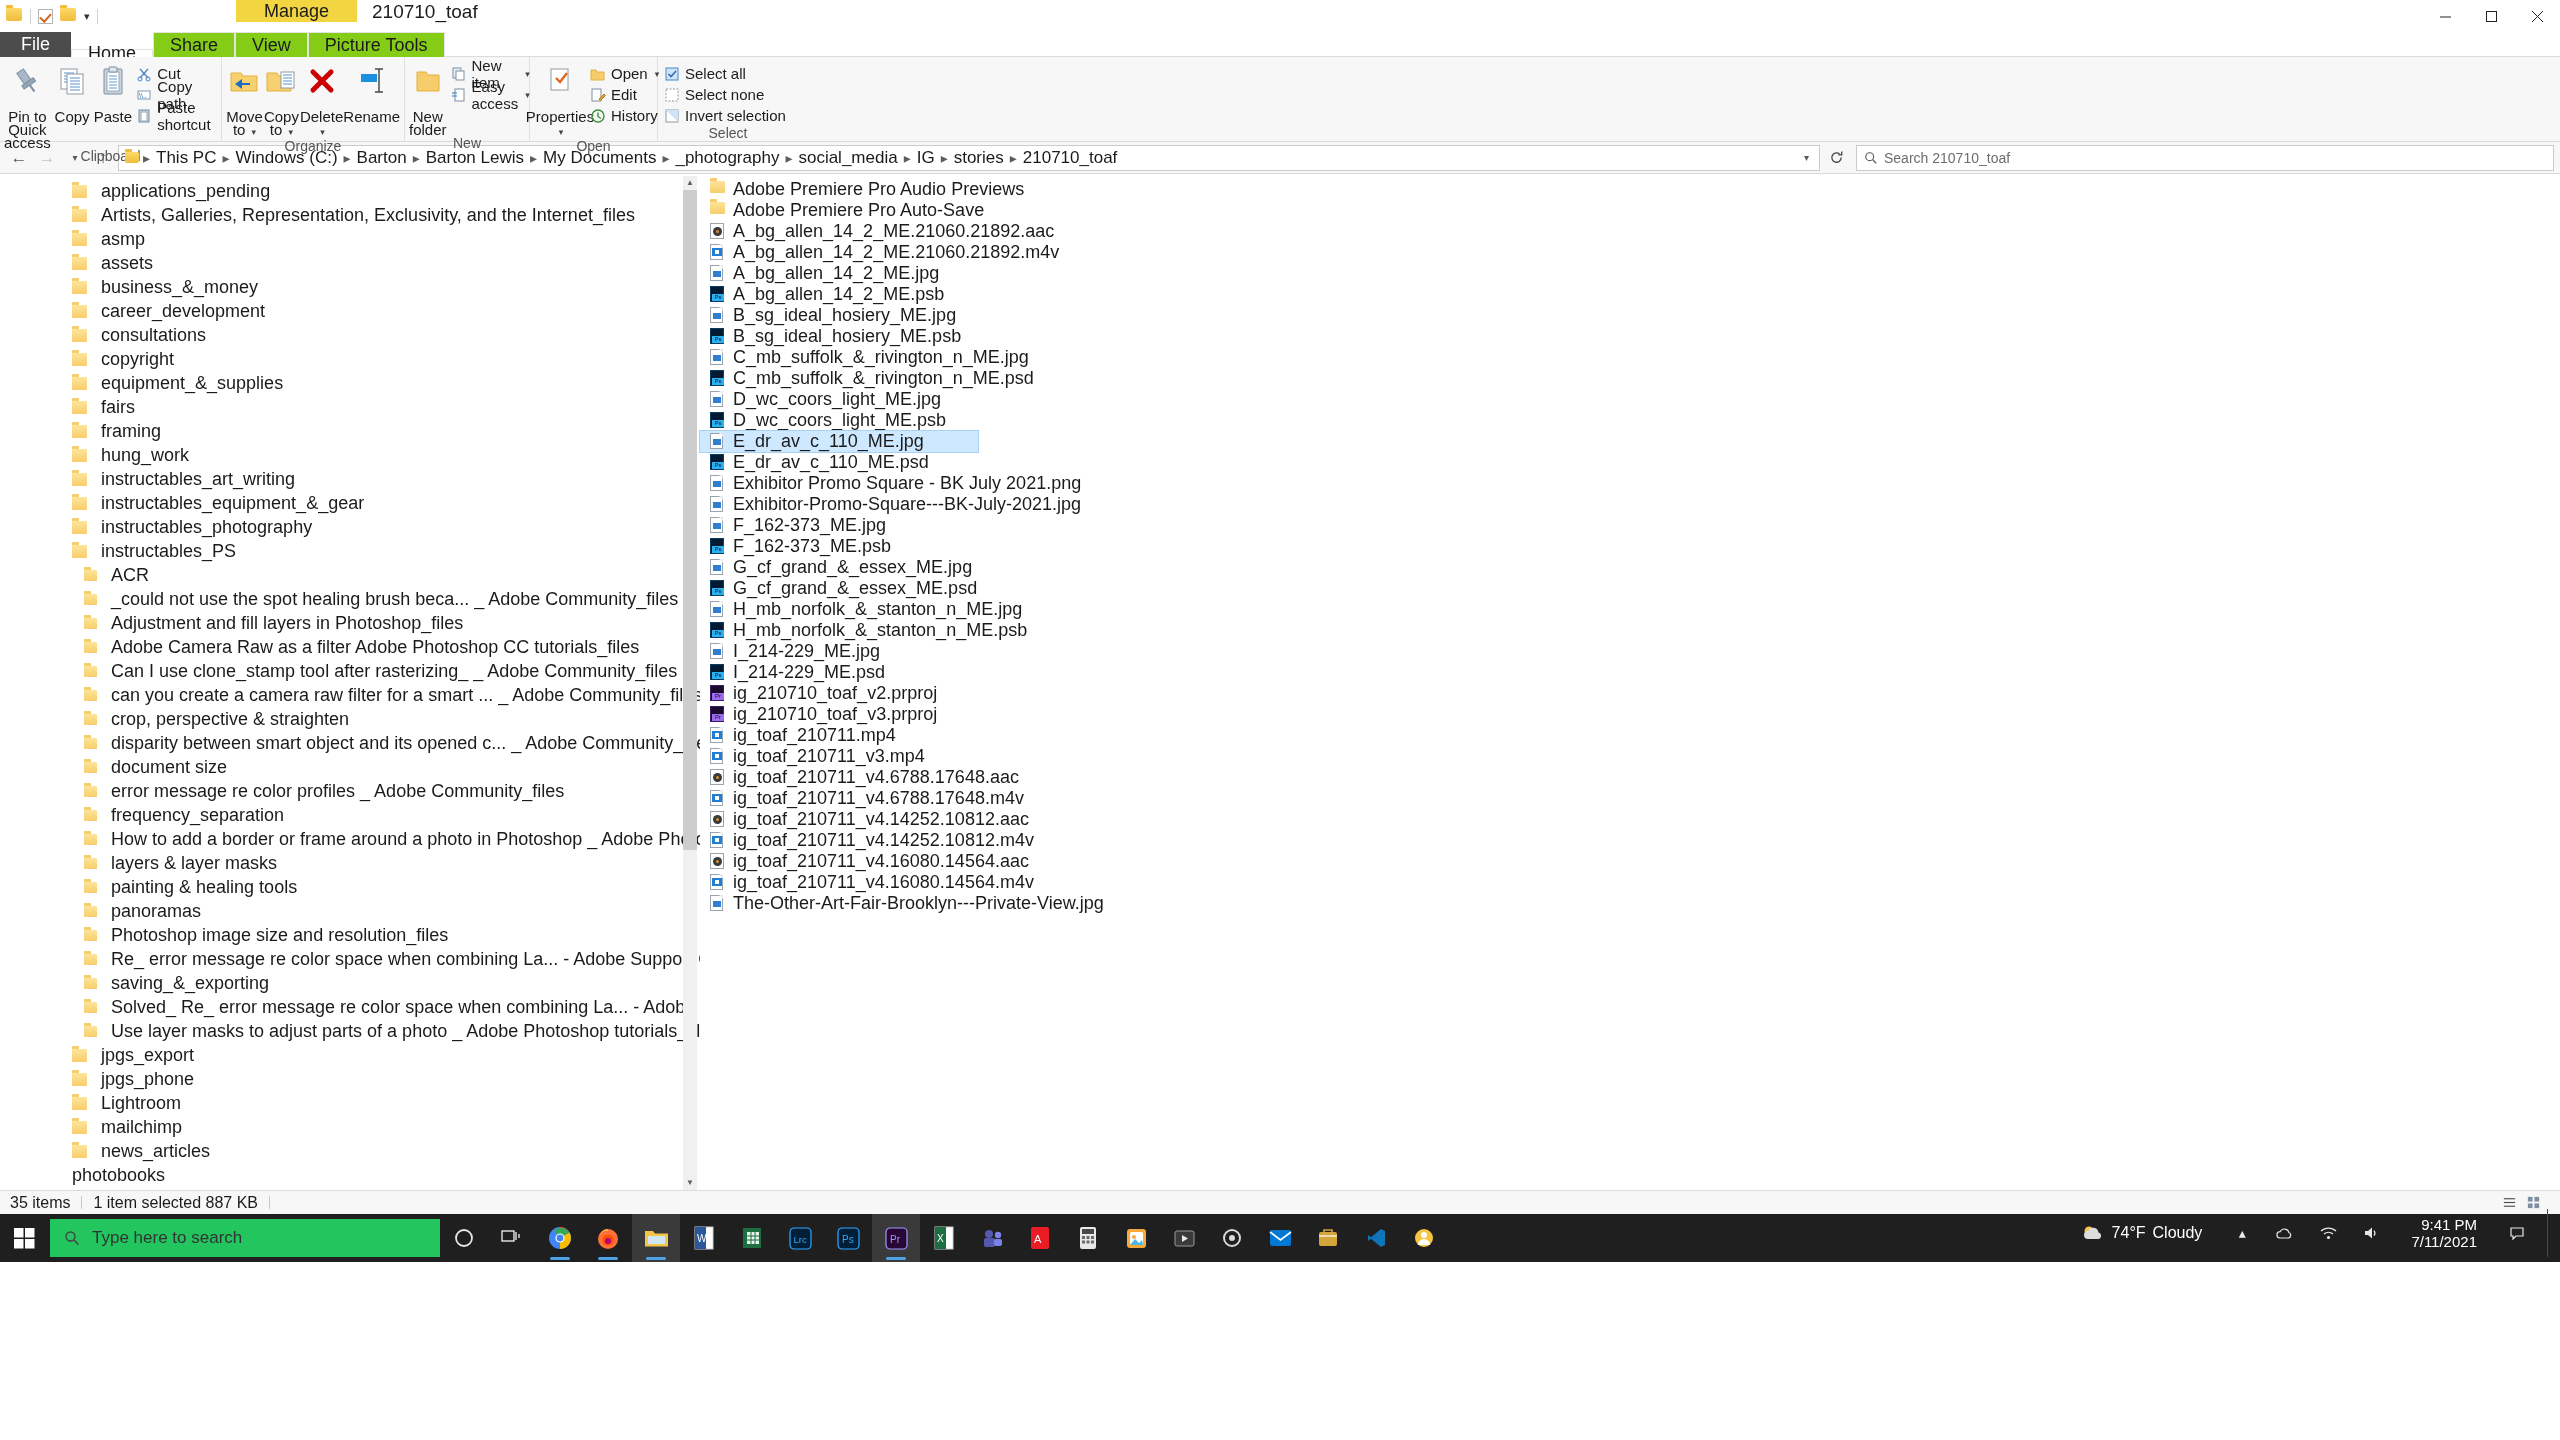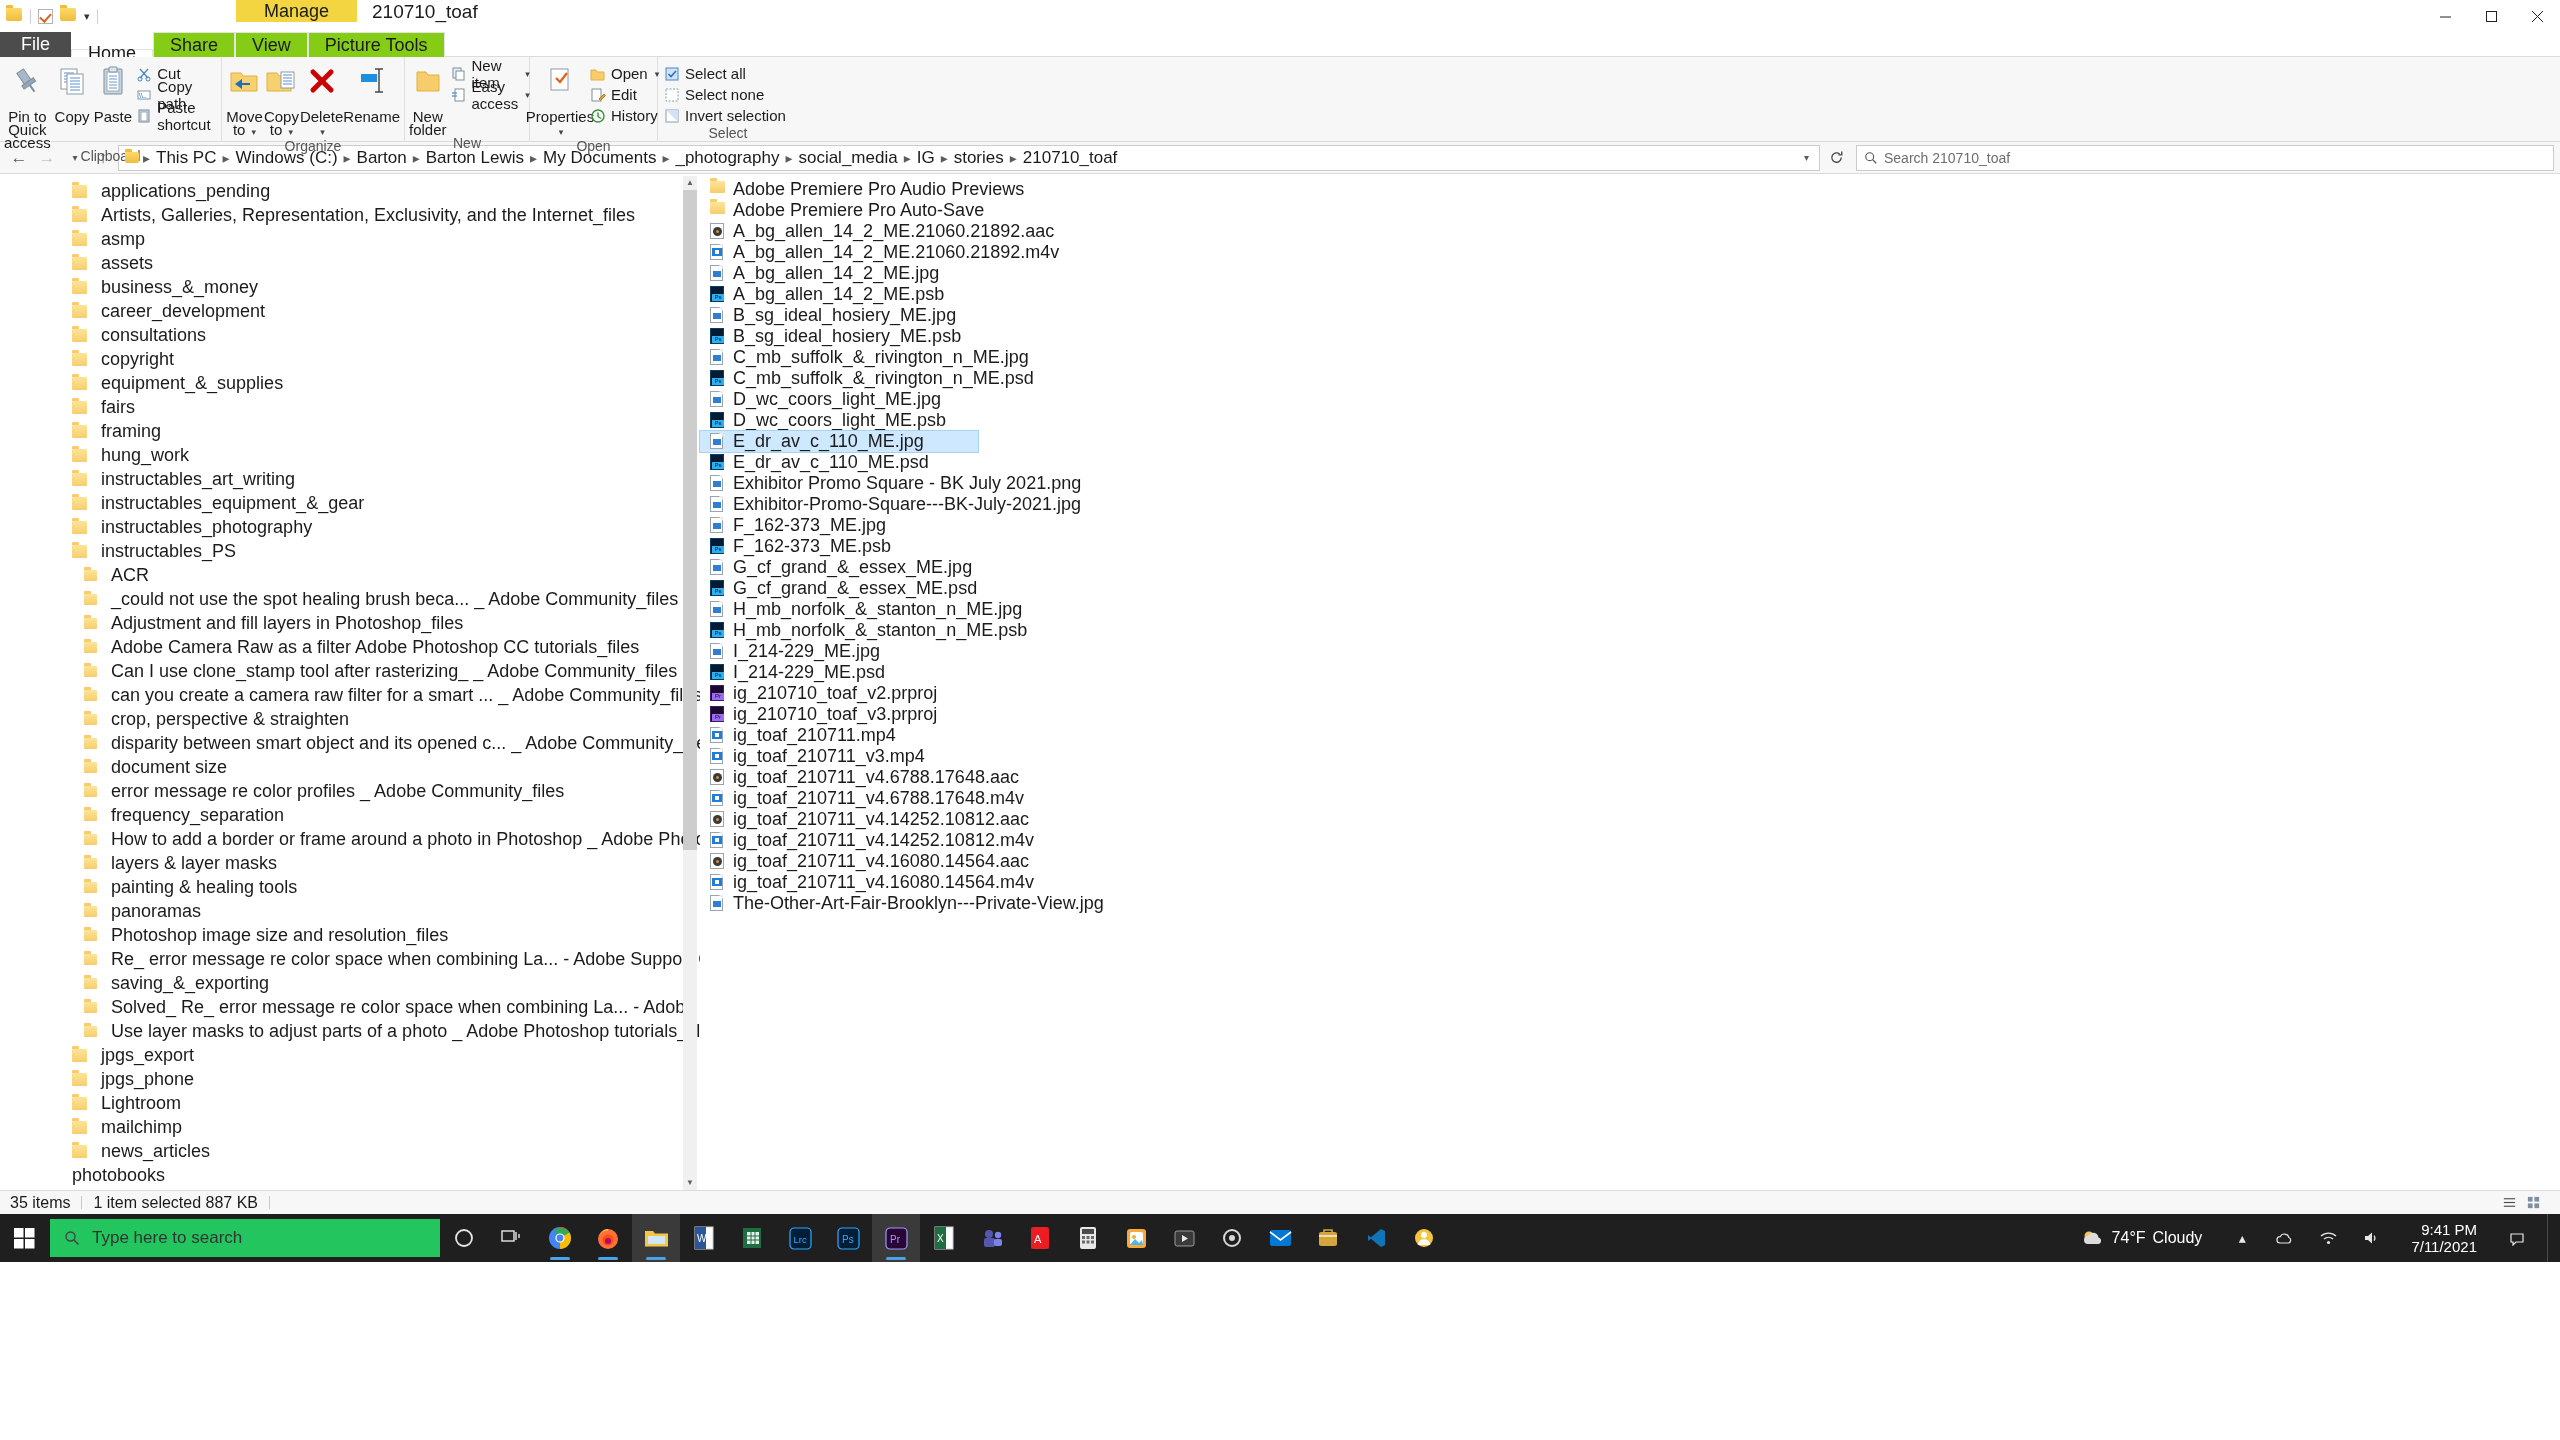--- a/index.html
+++ b/index.html
@@ -127,21 +127,21 @@
 
   
   #taskbar{ height:48px; background:#1f1f1f; display:flex; align-items:center; }
   #startbtn{ width:48px;height:48px;display:flex;align-items:center;justify-content:center;}
   #tsearch{ width:390px;height:38px;background:#22c55e;display:flex;align-items:center;gap:12px;
             padding:0 14px; margin-left:2px; }
   #tsearch .sp{ font-size:17px;color:#333; }
   .tbtn{ width:48px;height:48px;display:flex;align-items:center;justify-content:center;position:relative;}
   .tbtn.run:after{ content:"";position:absolute;bottom:2px;left:14px;width:20px;height:3px;border-radius:2px;background:#4aa3e8;}
   .tbtn.act{ background:#3a3a3a; }
-  #traywrap{ margin-left:auto; display:flex; align-items:center; gap:17px; height:37px; padding-right:4px;}
+  #traywrap{ margin-left:auto; display:flex; align-items:flex-end; gap:17px; height:37px; padding-right:4px;}
   .trayico{ width:26px;height:48px;display:flex;align-items:center;justify-content:center;color:#e8e8e8;font-size:14px;}
   #weather{ display:flex;align-items:center;gap:7px;color:#fff;font-size:16px;padding:0 10px;height:48px;}
   #clock{ display:flex;flex-direction:column;justify-content:center;align-items:flex-end;color:#fff;
           font-size:15px;line-height:17px;padding:0 10px;height:48px;}
   #shownd{ width:9px;height:48px;border-left:1px solid #4a4a4a;}
 </style>
 </head>
 <body>
 
 <div id="titlebar">

